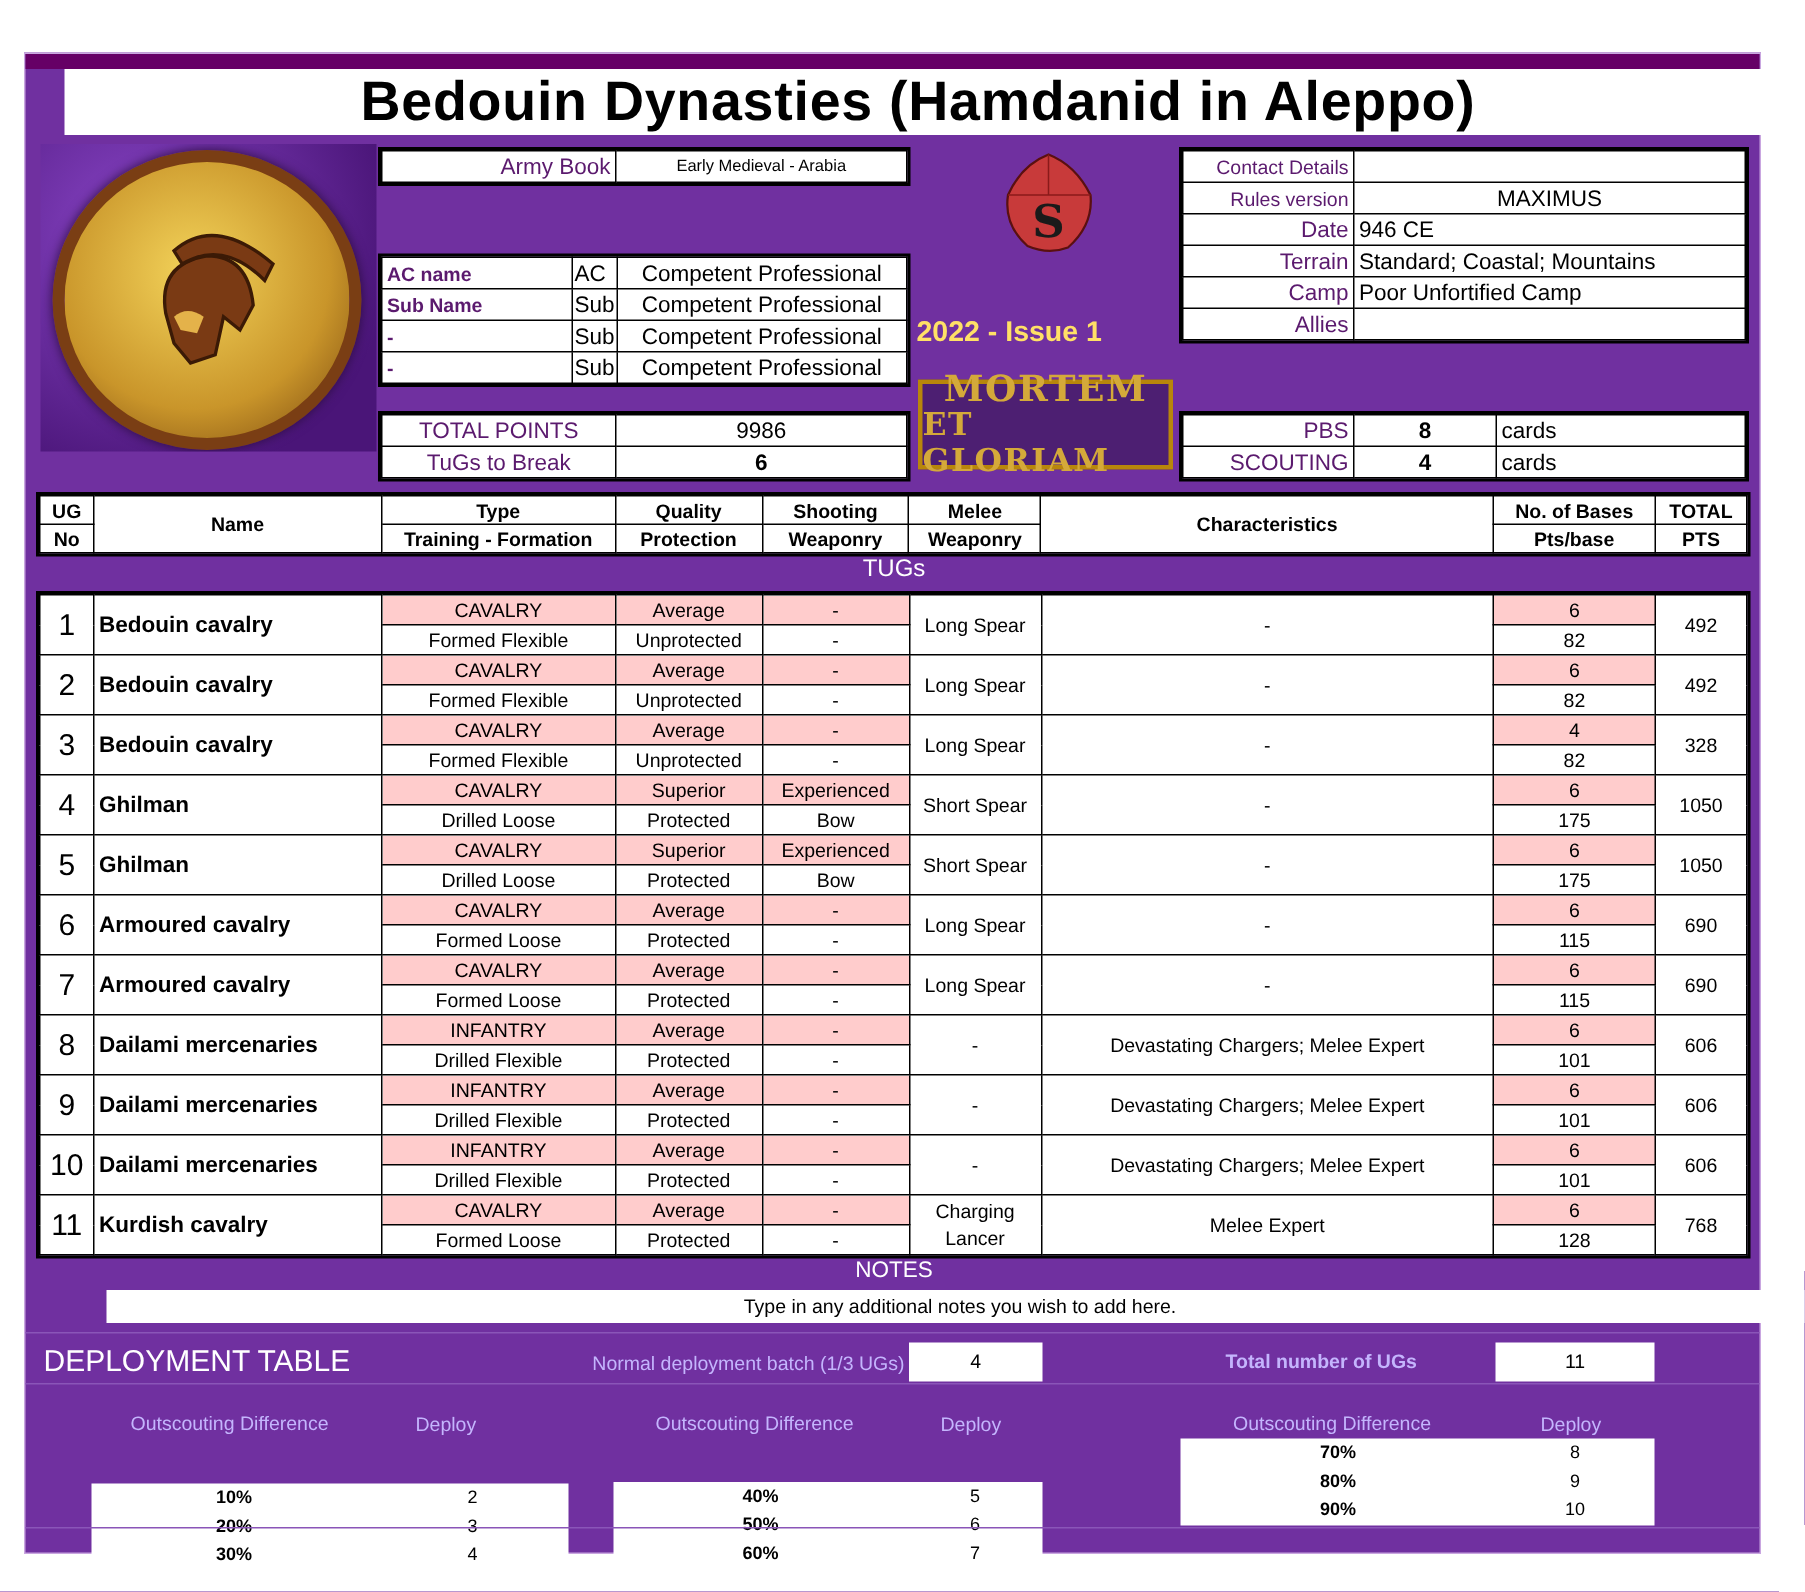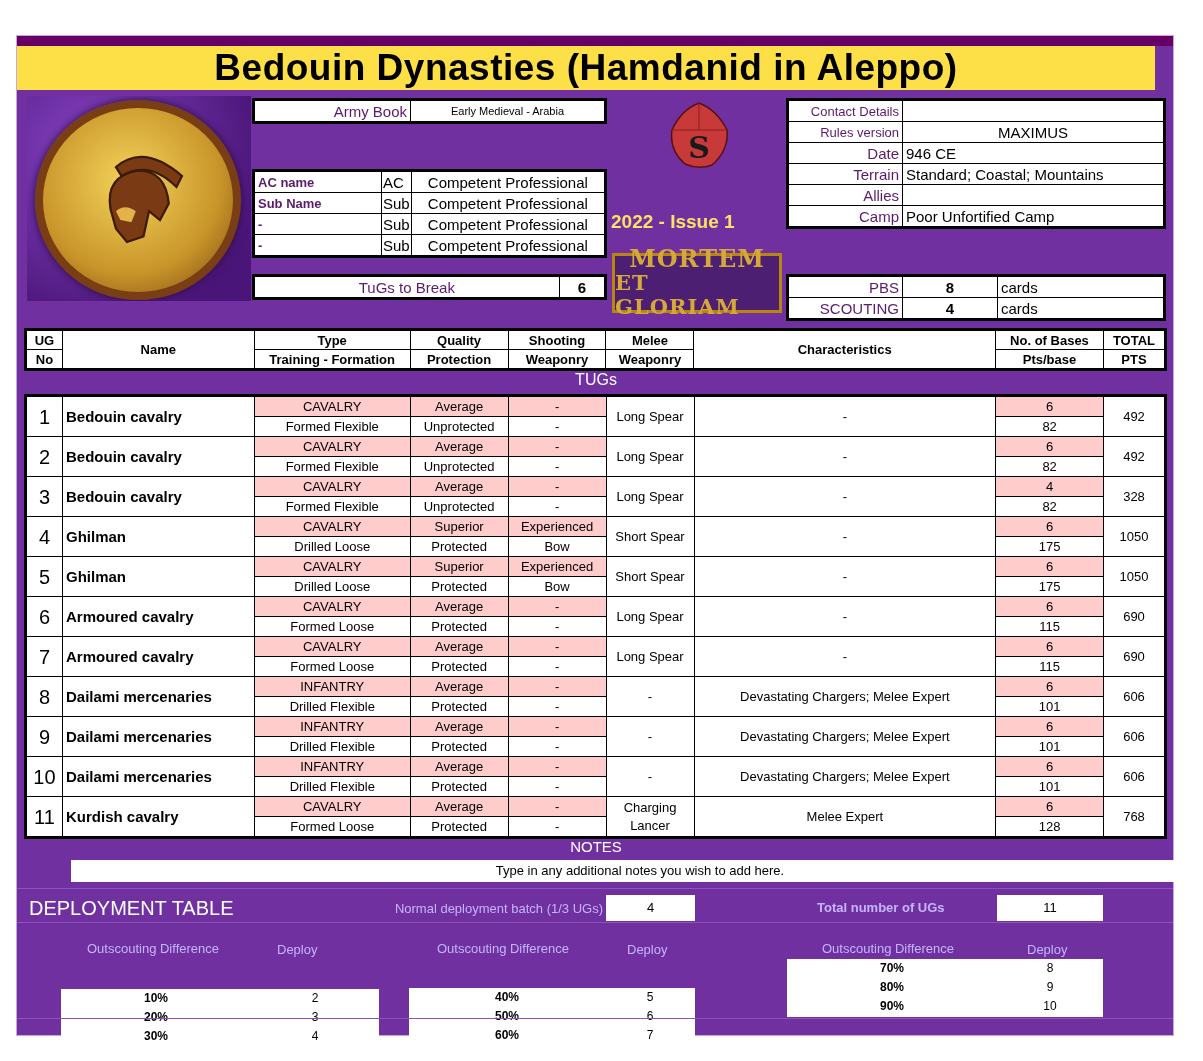--- a/index.html
+++ b/index.html
@@ -1,19 +1,19 @@
 <!DOCTYPE html>
 <html><head>
 <meta charset="utf-8">
 <style>
   * { box-sizing: border-box; margin: 0; padding: 0; }
   body { width: 1203px; height: 1061px; background: #ffffff; font-family: "Liberation Sans", sans-serif; position: relative; overflow: hidden; }
   .sheet { position: absolute; left: 16px; top: 35px; width: 1158px; height: 1001px; background: #7030a0; border: 1px solid #c9a6e0; }
   .topbar { position: absolute; left: 0; top: 0; width: 100%; height: 10px; background: #660066; }
-  .title { position: absolute; left: 0; top: 10px; width: 1138px; height: 44px; background: #fde047; text-align: center; font-weight: bold; font-size: 37px; line-height: 44px; color: #000; letter-spacing: 0.5px; }
+  .title { position: absolute; left: 26px; top: 10px; width: 1138px; height: 44px; background: #ffffff; text-align: center; font-weight: bold; font-size: 37px; line-height: 44px; color: #000; letter-spacing: 0.5px; }
   table.grid { border-collapse: collapse; background: #fff; position: absolute; }
   table.grid td { border: 1px solid #000; font-size: 14px; padding: 0 3px; height: 21px; line-height: 19px; white-space: nowrap; overflow: hidden; }
   .outer { outline: 2px solid #000; }
   .lbl { color: #5b1a6e; font-weight: normal; text-align: right; }
   .lbl-l { color: #5b1a6e; font-weight: bold; text-align: left; font-size: 13px !important; }
   .c { text-align: center; }
   .b { font-weight: bold; }
   .pink { background: #ffcccc; }
   .shield { position: absolute; left: 10px; top: 60px; width: 224px; height: 205px; background: radial-gradient(circle at 30% 30%, #8a46c8, #4a1578 80%); overflow: hidden; }
   .shield-disc { position: absolute; left: 8px; top: 4px; width: 206px; height: 200px; border-radius: 50%; background: radial-gradient(circle at 45% 40%, #f3d35a, #c9952a 60%, #8c5a16 90%); border: 8px solid #7a3e14; box-shadow: 0 0 8px #2b0c40; }
@@ -85,20 +85,24 @@
         <tr>
           <td class="lbl-l" style="width:127px;">-</td>
           <td style="width:29px; font-size:15px; padding:0 1px;">Sub</td>
           <td class="c" style="font-size:15px;">Competent Professional</td>
         </tr>
       </tbody>
   </table>
 
   <table class="grid outer" style="left:237px; top:240px; width:351px;">
     <tbody>
+        <tr>
+      <td class="lbl c" style="width:156px; text-align:center; font-size:15px;">TOTAL POINTS</td>
+      <td class="c" style="font-size:15px;">9986</td>
+    </tr>
     <tr>
       <td class="lbl c" style="text-align:center; font-size:15px;">TuGs to Break</td>
       <td class="c b" style="font-size:15px;">6</td>
     </tr>
   </tbody>
     </table>
 
   <svg class="dice" viewBox="0 0 64 70">
     <path d="M32 3 Q50 10 60 30 Q62 50 45 65 Q32 70 18 64 Q2 50 5 30 Q14 10 32 3 Z" fill="#c83a3a" stroke="#5a1010" stroke-width="1.5"></path>
     <path d="M32 3 L32 30 M5 30 L32 30 L60 30" stroke="#8a1a1a" stroke-width="1" fill="none"></path>
@@ -122,26 +126,26 @@
         </tr>
         <tr>
           <td class="lbl" style="width:114px; font-size:15px;">Date</td>
           <td class="" style="font-size:15px;">946 CE</td>
         </tr>
         <tr>
           <td class="lbl" style="width:114px; font-size:15px;">Terrain</td>
           <td class="" style="font-size:15px;">Standard; Coastal; Mountains</td>
         </tr>
         <tr>
+          <td class="lbl" style="width:114px; font-size:15px;">Camp</td>
+          <td class="" style="font-size:15px;">Poor Unfortified Camp</td>
+        </tr>
+        <tr>
           <td class="lbl" style="width:114px; font-size:15px;">Allies</td>
           <td class="" style="font-size:15px;"></td>
-        </tr>
-        <tr>
-          <td class="lbl" style="width:114px; font-size:15px;">Camp</td>
-          <td class="" style="font-size:15px;">Poor Unfortified Camp</td>
         </tr>
       </tbody>
   </table>
 
   <table class="grid outer" style="left:771px; top:240px; width:376px;">
     <tbody>
         <tr>
       <td class="lbl" style="width:114px; font-size:15px;">PBS</td>
       <td class="c b" style="width:95px; font-size:15px;">8</td>
       <td style="font-size:15px;">cards</td>

